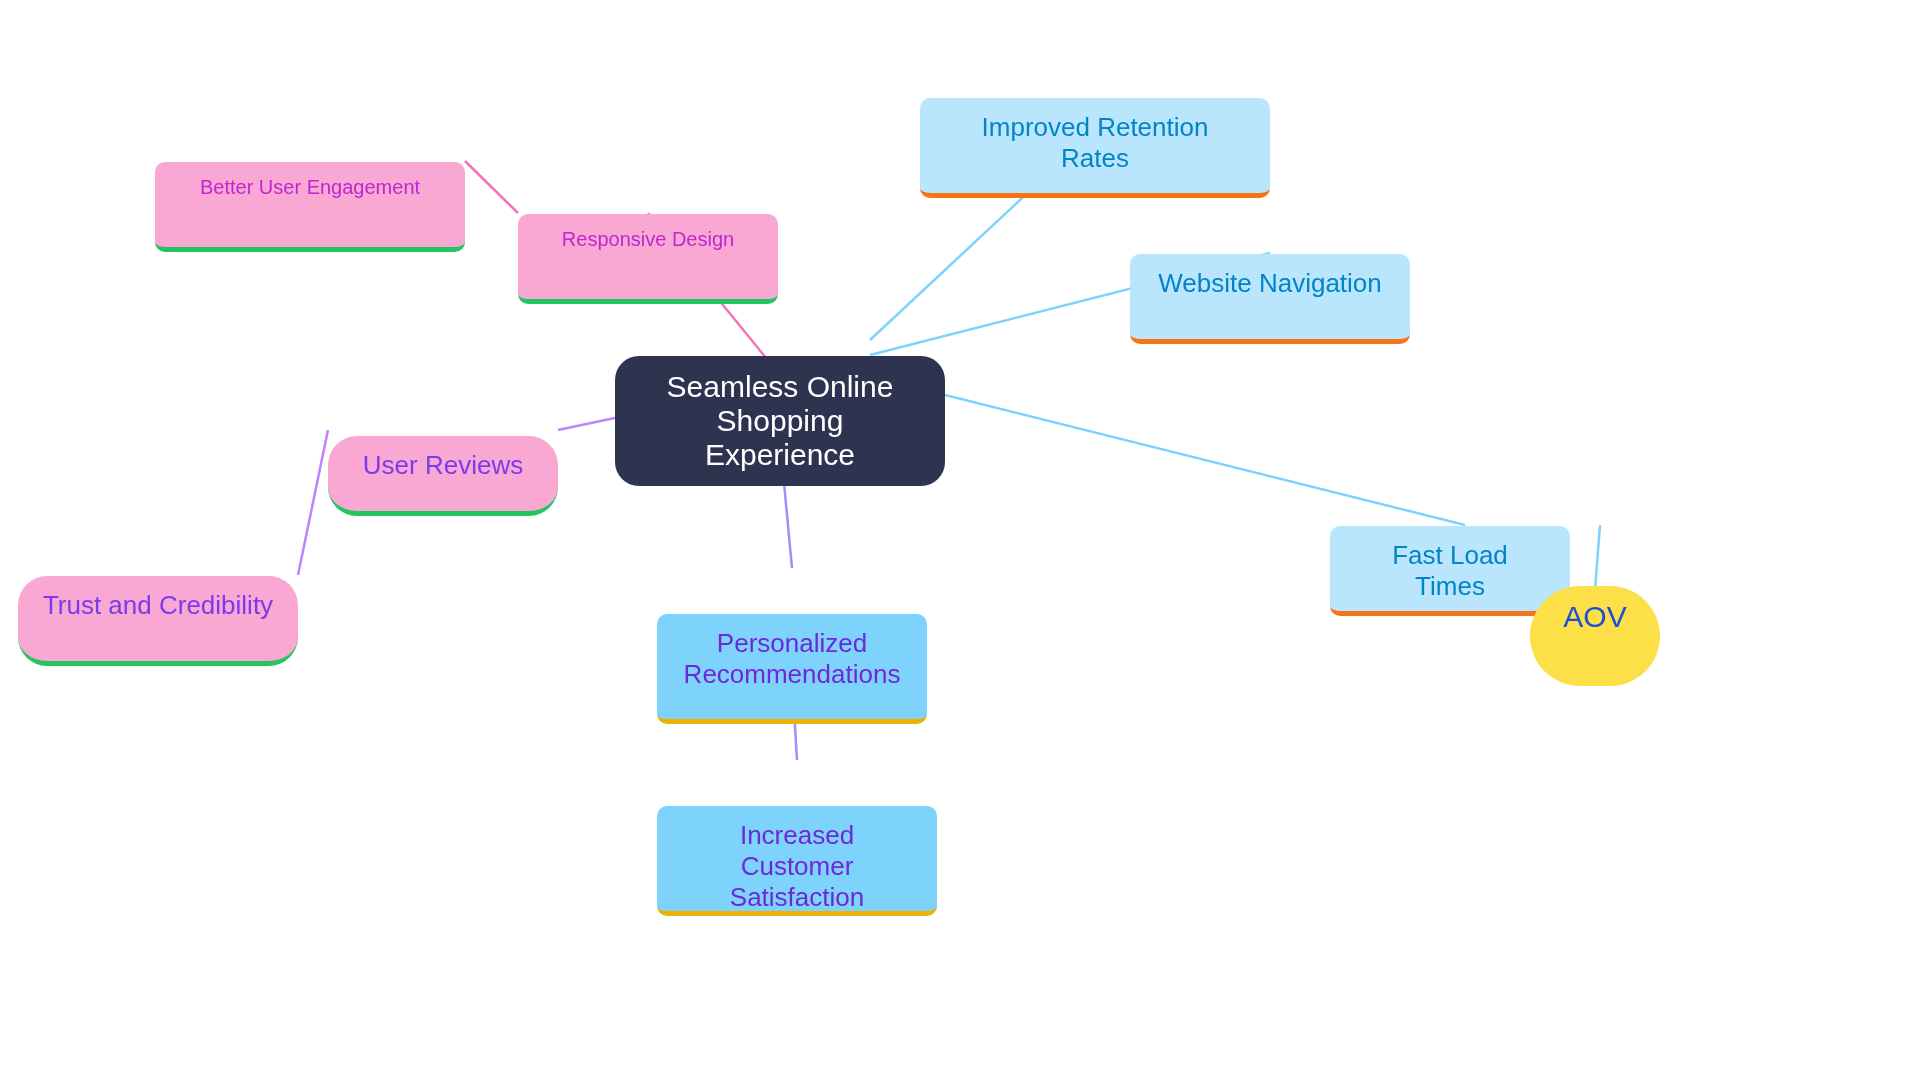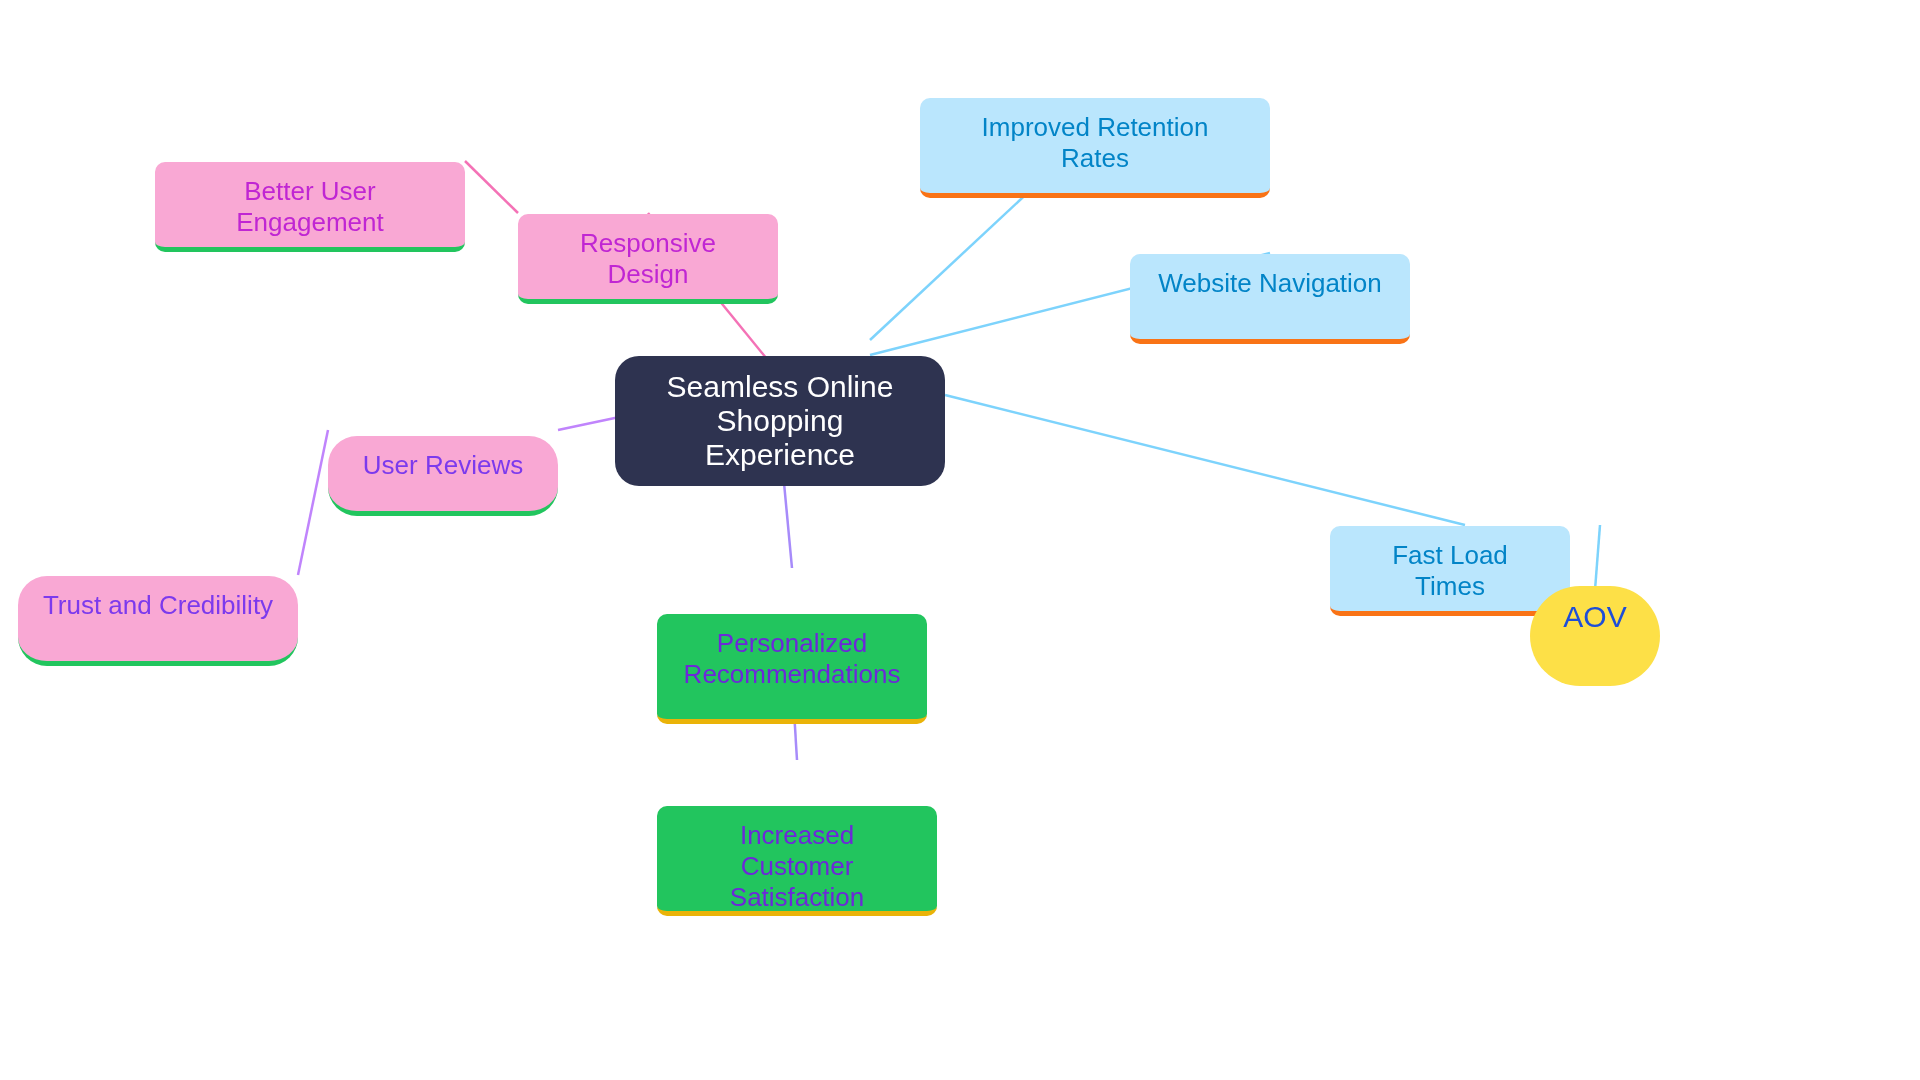--- a/index.html
+++ b/index.html
@@ -38,32 +38,32 @@
       width: 330px;
       height: 130px;
       left: 615px;
       top: 310px;
     }
     
     .node-pink {
       background: #f9a8d4;
       color: #c026d3;
       border-bottom: 5px solid #22c55e;
-      font-size: 26px;
+      font-size: 20px;
     }
     
     .node-blue {
       background: #bae6fd;
       color: #0284c7;
       border-bottom: 5px solid #f97316;
       font-size: 26px;
     }
     
     .node-purple {
-      background: #22c55e;
+      background: #7dd3fc;
       color: #6d28d9;
       border-bottom: 5px solid #eab308;
       font-size: 26px;
     }
     
     .node-violet {
       background: #f9a8d4;
       color: #7c3aed;
       border-bottom: 5px solid #22c55e;
       font-size: 26px;

